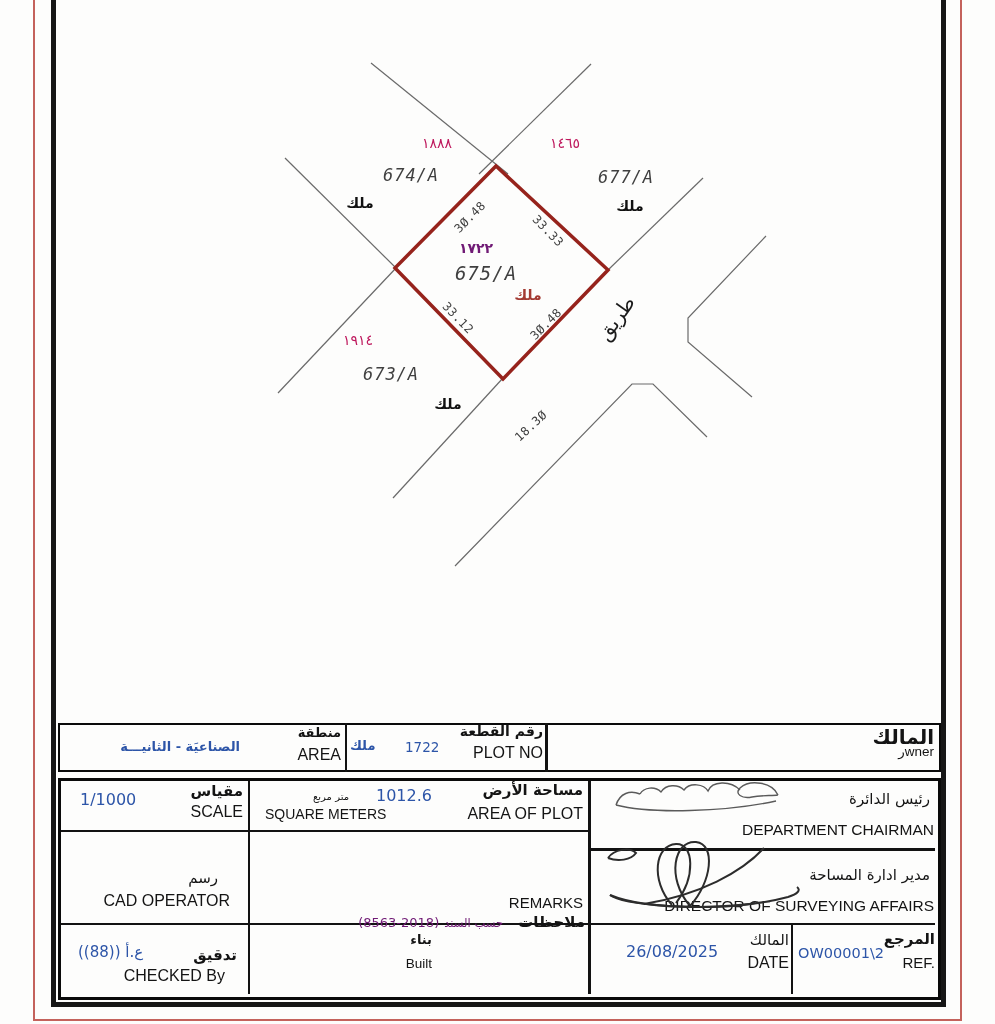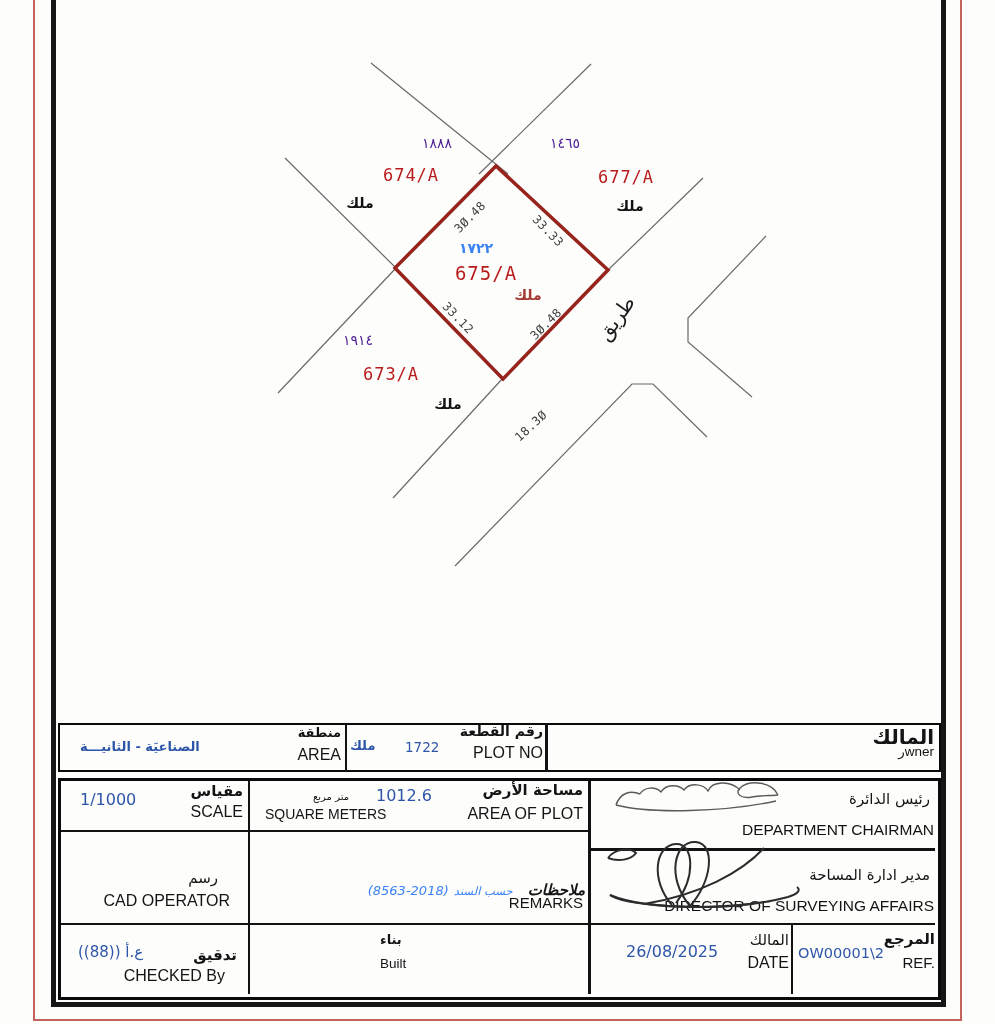--- a/index.html
+++ b/index.html
@@ -6,35 +6,35 @@
   .page{position:relative;width:995px;height:1024px;background:#fdfdfc;overflow:hidden;
         font-family:"DejaVu Sans","Liberation Sans",sans-serif;}
   
   .red-frame{position:absolute;left:33px;top:-8px;width:925px;height:1027px;
              border:2px solid #c4625c;border-top:none;}
   .black-frame{position:absolute;left:51px;top:-8px;width:885px;height:1010px;
                border:5px solid #161616;border-top:none;}
   
   .map-svg,.sig-svg{position:absolute;left:0;top:0;}
   .maplabel{position:absolute;transform:translate(-50%,-50%);white-space:nowrap;}
-  .cad{font-family:"DejaVu Sans Mono",monospace;color:#b91c1c;letter-spacing:1px;}
+  .cad{font-family:"DejaVu Sans Mono",monospace;color:#404040;letter-spacing:1px;font-style:italic;}
   .dim{font-family:"DejaVu Sans Mono",monospace;color:#3d3d3d;font-size:12px;letter-spacing:.5px;}
-  .arnum{color:#4c1d95;font-size:14px;letter-spacing:2px;}
+  .arnum{color:#be185d;font-size:14px;letter-spacing:2px;}
   .milk{color:#111;font-weight:700;font-size:14px;}
-  .red-t{color:#3b82f6;}
+  .red-t{color:#701a75;}
   
   .t{position:absolute;white-space:nowrap;}
   .ar{font-weight:700;color:#141414;font-size:20px;}
   .en{font-family:"Liberation Sans",sans-serif;color:#141414;font-size:16px;}
   .blue{color:#2d55a8;}
   .line{position:absolute;background:#121212;}
   .band{position:absolute;border:2px solid #0a0a0a;}
   .table-box{position:absolute;border:3px solid #0a0a0a;}
   .right{text-align:right;}
-  .center{text-align:left;}
+  .center{text-align:right;}
   .ltr-override{direction:ltr;unicode-bidi:bidi-override;}
   .rtl{direction:rtl;}
 </style>
 </head>
 <body>
 
 <div class="page">
 
   <div class="red-frame"></div>
   <div class="black-frame"></div>
@@ -110,21 +110,21 @@
   <div class="t blue" style="left:376px;top:786px;font-size:16px;">1012.6</div>
   <div class="t ar right" style="left:465px;top:781px;width:118px;font-size:15px;">مساحة الأرض</div>
   <div class="t en right" style="left:465px;top:805px;width:118px;">AREA OF PLOT</div>
 
   <div class="t ar right" style="left:790px;top:790px;width:140px;font-size:15px;font-weight:400;">رئيس الدائرة</div>
   <div class="t en right" style="left:712px;top:821px;width:222px;font-size:15.5px;">DEPARTMENT CHAIRMAN</div>
 
   <div class="t ar right" style="left:118px;top:869px;width:100px;font-size:15px;font-weight:400;">رسم</div>
   <div class="t en right" style="left:95px;top:892px;width:135px;">CAD OPERATOR</div>
 
-  <div class="t rtl right" style="left:338px;top:880px;width:247px;font-style:italic;">
+  <div class="t rtl right" style="left:338px;top:912px;width:247px;">
     <span class="ar" style="font-size:15px;">ملاحظات</span>
     <span class="red-t" style="font-size:11.5px;margin-right:10px;">حسب السند</span>
     <span class="red-t" style="font-size:13px;">(2018-8563)</span>
   </div>
   <div class="t en right" style="left:455px;top:894px;width:128px;font-size:15px;">REMARKS</div>
 
   <div class="t ar right" style="left:780px;top:866px;width:150px;font-size:15px;font-weight:400;">مدير ادارة المساحة</div>
   <div class="t en right" style="left:628px;top:897px;width:306px;font-size:15.5px;">DIRECTOR OF SURVEYING AFFAIRS</div>
 
   <div class="t blue rtl" style="left:78px;top:943px;font-size:15px;">ع.أ ((88))</div>

